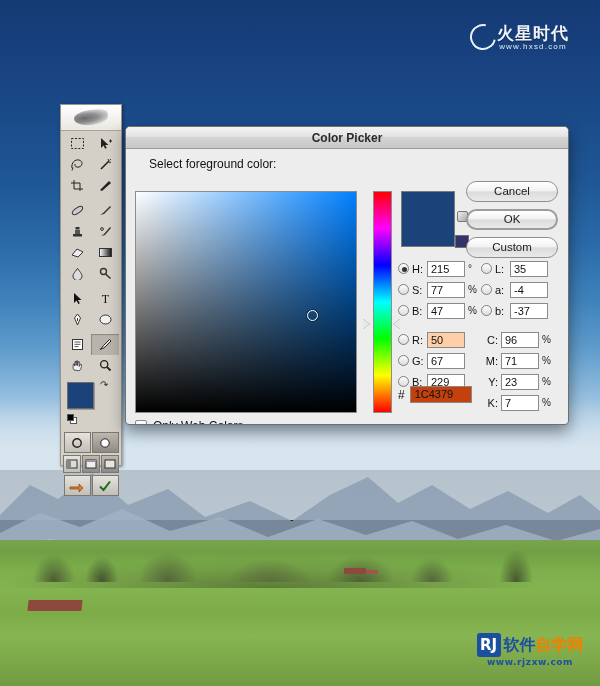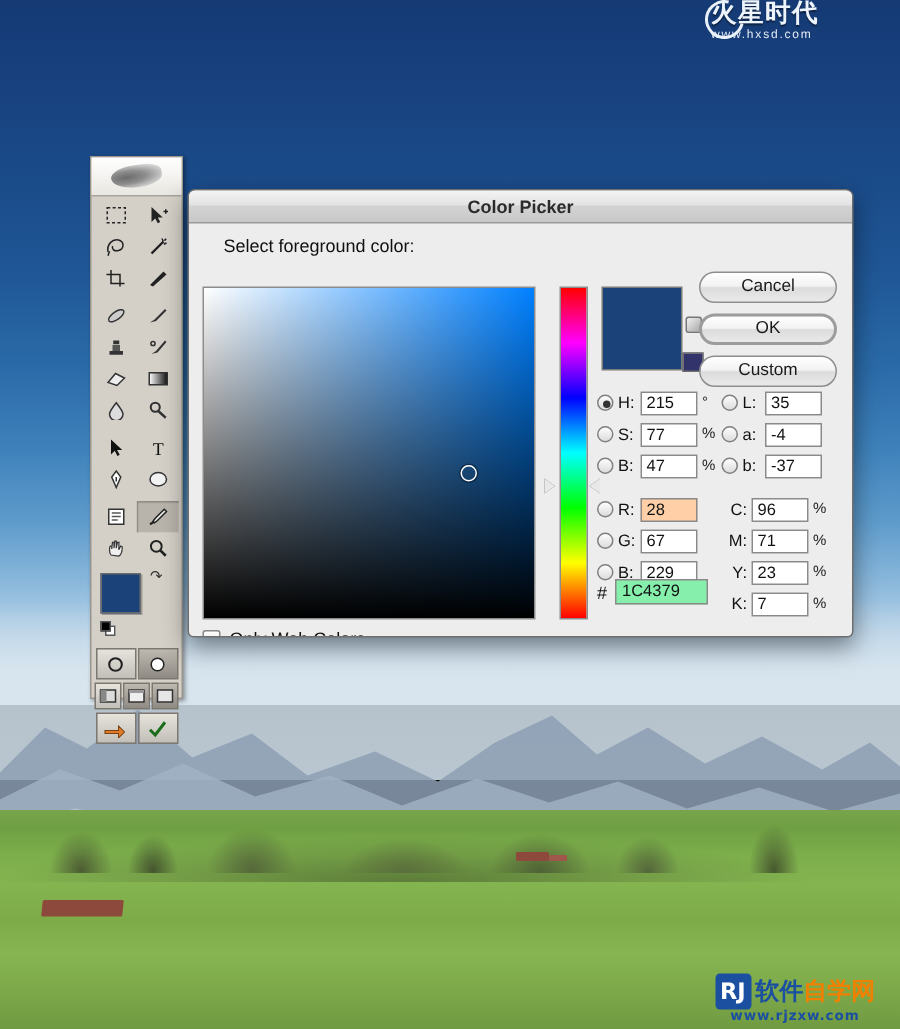--- a/index.html
+++ b/index.html
@@ -51,36 +51,36 @@
   .roof {
     position: absolute; background: #8d4a3c; border-radius: 1px;
   }
   .r1 { left: 28px; top: 600px; width: 54px; height: 11px; transform: skewX(-6deg); }
   .r2 { left: 344px; top: 568px; width: 22px; height: 6px; }
   .r3 { left: 366px; top: 570px; width: 12px; height: 4px; background: #a0564a; }
 
   
   .wm { position: absolute; }
   .wm-top {
-    right: 8px; top: 0; width: 118px; height: 36px;
-    color: #eef4fb; font-size: 9px; text-align: left; line-height: 1.1;
+    right: 8px; top: 24px; width: 118px; height: 36px;
+    color: #eef4fb; font-size: 9px; text-align: center; line-height: 1.1;
   }
   .wm-top .cn {
     font-size: 17px; font-weight: bold; letter-spacing: 1px;
     font-family: "DejaVu Sans", sans-serif;
     text-shadow: 0 1px 1px rgba(0,0,0,.45);
   }
   .wm-top .url { font-size: 8px; letter-spacing: 1.2px; opacity: .95; }
   .wm-top .swoosh {
     position: absolute; left: -4px; top: 0px; width: 26px; height: 26px;
     border: 2.5px solid #e8f0f8; border-radius: 50%;
     border-right-color: transparent; transform: rotate(-32deg);
   }
   .wm-bot {
-    right: 6px; bottom: 0; width: 128px; height: 40px;
+    right: 6px; bottom: 16px; width: 128px; height: 40px;
     display: flex; flex-direction: column; align-items: center; justify-content: center;
   }
   .wm-bot .row1 { display: flex; align-items: center; gap: 3px; }
   .wm-bot .badge {
     width: 24px; height: 24px; background: #1b4fa0; color: #fff;
     font-size: 15px; font-weight: bold; line-height: 24px; text-align: center;
     border-radius: 3px; font-family: "DejaVu Sans", sans-serif;
   }
   .wm-bot .cn2 {
     font-size: 16px; font-weight: bold; letter-spacing: 0px;
@@ -244,21 +244,21 @@
     padding: 0 3px; line-height: 14px;
     font-family: "Liberation Sans", sans-serif;
   }
   .finput.sel { background: #ffd0a8; }
   .funit { font-size: 10px; color: #222; margin-left: 3px; width: 10px; }
   .spacer8 { height: 8px; }
 
   .hexrow { position: absolute; left: 272px; top: 237px; display: flex; align-items: center; }
   .hexrow .hash { font-size: 12px; color: #111; margin-right: 5px; }
   .hexinput {
-    width: 62px; height: 17px; border: 1px solid #8a8a8a; background: #86efac;
+    width: 62px; height: 17px; border: 1px solid #8a8a8a; background: #c2410c;
     font-size: 11px; padding: 0 4px; line-height: 15px; color: #111;
   }
 
   .webchk { position: absolute; left: 9px; top: 270px; display: flex; align-items: center; }
   .chkbox {
     width: 12px; height: 12px; border: 1px solid #888;
     background: linear-gradient(180deg,#fff,#e4e4e4); border-radius: 2px; margin-right: 6px;
   }
   .webchk span { font-size: 12px; color: #111; }
 
@@ -589,21 +589,21 @@
           <span class="funit"></span>
         </div>
       </div>
 
       <div class="spacer8"></div>
 
       <div class="frow">
         <div class="half">
           <span class="radio"></span>
           <span class="flab">R:</span>
-          <span class="finput sel">28</span>
+          <span class="finput sel">50</span>
           <span class="funit"></span>
         </div>
         <div class="half">
           <span class="flab wide">C:</span>
           <span class="finput">96</span>
           <span class="funit">%</span>
         </div>
       </div>
 
       <div class="frow">

